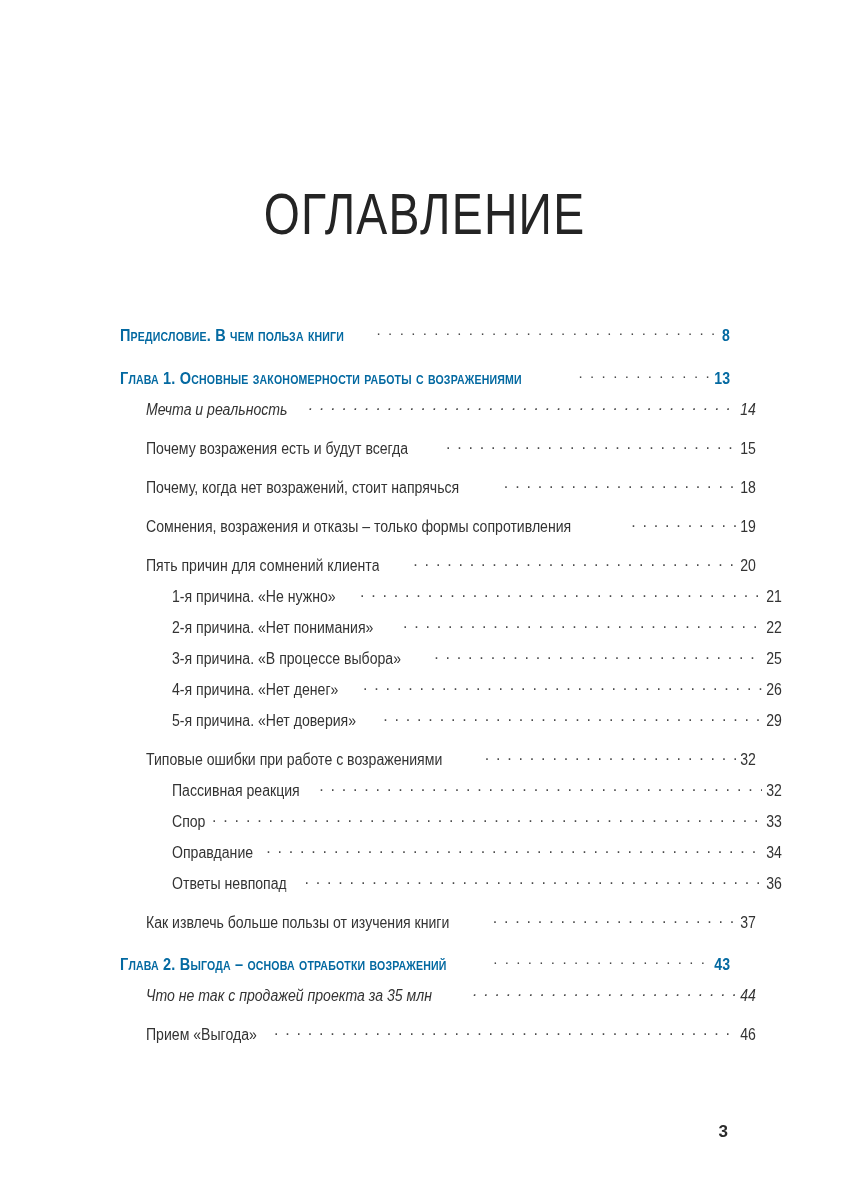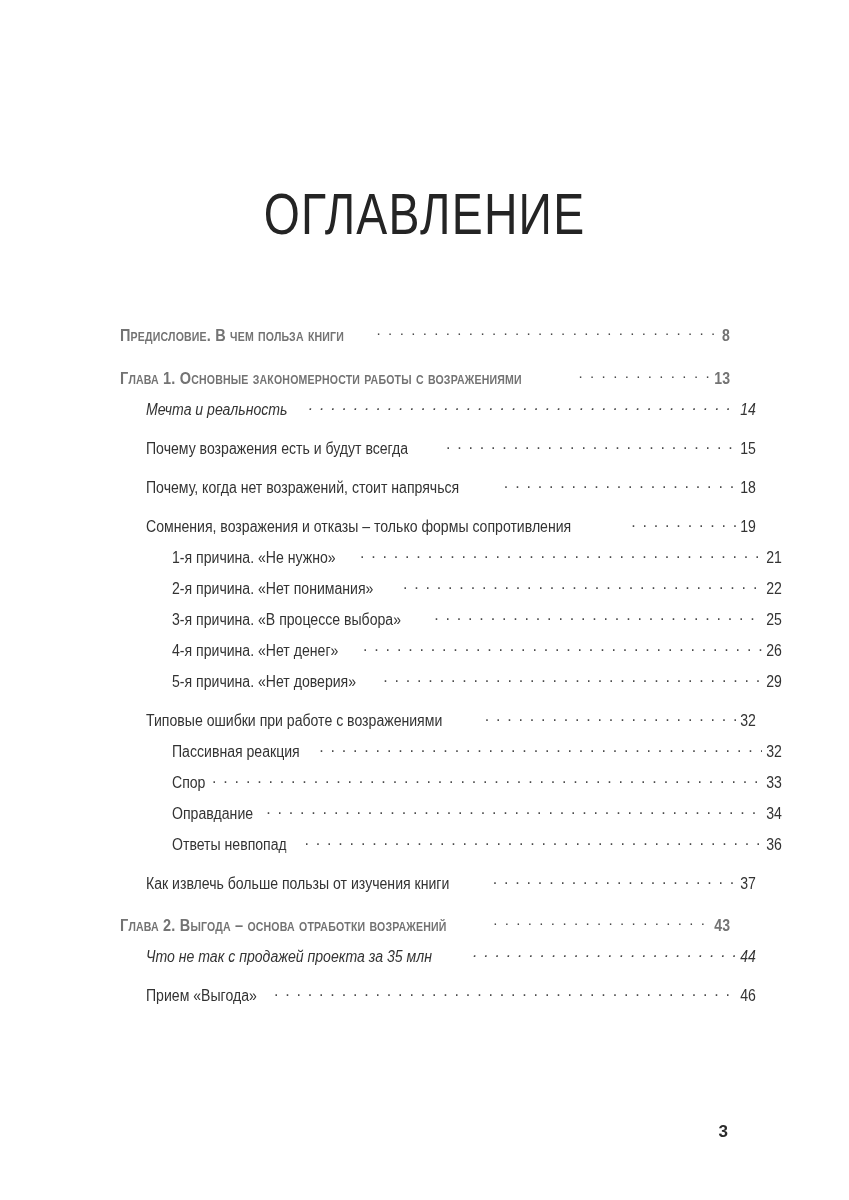--- a/index.html
+++ b/index.html
@@ -86,21 +86,21 @@
   }
 
   
   .level-1 {
     margin-left: 0;
     font-size: 16.5px;
     line-height: 22px;
     font-weight: 700;
     font-variant: small-caps;
     letter-spacing: 0.2px;
-    color: #737373;
+    color: #0369a1;
     margin-top: 20px;
   }
   .level-1 .leader::after {
     letter-spacing: 1.6px;
     font-size: 15px;
     font-weight: 400;
   }
   .level-1 .entry-page {
     font-variant: normal;
     font-weight: 700;
@@ -181,20 +181,25 @@
       <div class="toc-entry level-2">
         <span class="entry-title">Почему, когда нет возражений, стоит напрячься</span>
         <span class="leader"></span>
         <span class="entry-page">18</span>
       </div>
       <div class="toc-entry level-2">
         <span class="entry-title">Сомнения, возражения и отказы – только формы сопротивления</span>
         <span class="leader"></span>
         <span class="entry-page">19</span>
       </div>
+      <div class="toc-entry level-2">
+        <span class="entry-title">Пять причин для сомнений клиента</span>
+        <span class="leader"></span>
+        <span class="entry-page">20</span>
+      </div>
       <div class="toc-entry level-3">
         <span class="entry-title">1-я причина. «Не нужно»</span>
         <span class="leader"></span>
         <span class="entry-page">21</span>
       </div>
       <div class="toc-entry level-3">
         <span class="entry-title">2-я причина. «Нет понимания»</span>
         <span class="leader"></span>
         <span class="entry-page">22</span>
       </div>

